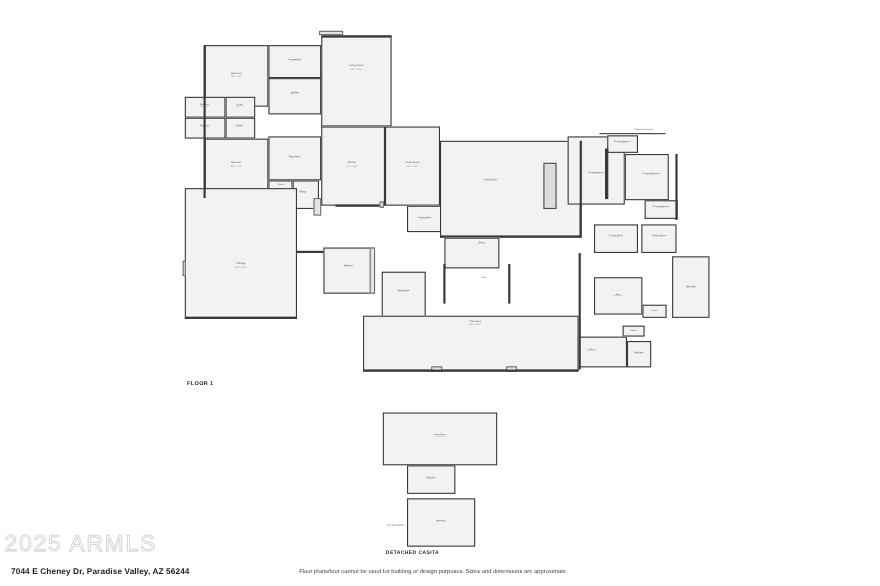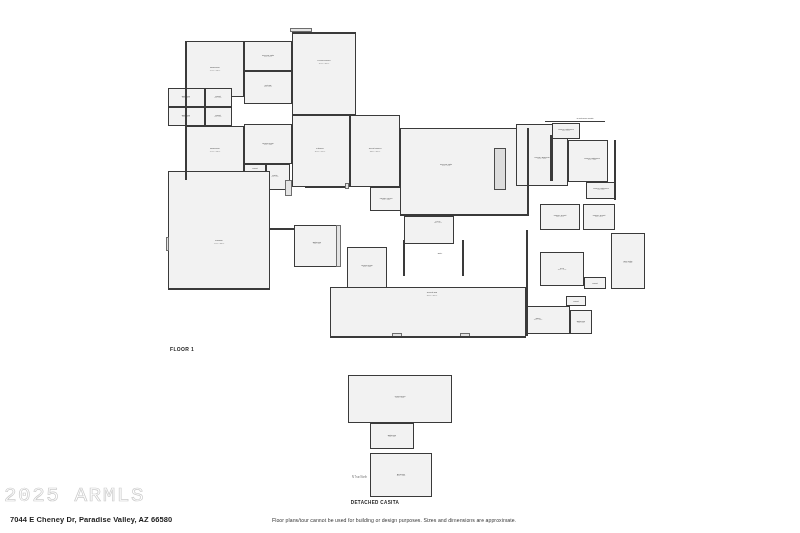--- a/index.html
+++ b/index.html
@@ -78,21 +78,21 @@
     text-align:center;
     transform:translateX(-50%);
   }
 
   
   .watermark{
     position:absolute;
     left:4px;bottom:26px;
     font-size:21px;
     letter-spacing:1.5px;
-    font-family:Liberation Mono, monospace;
+    font-family:Liberation Sans, sans-serif;
     color:transparent;
     -webkit-text-stroke:.7px #c9c9c9;
     opacity:.95;
     user-select:none;
   }
   .address{
     position:absolute;
     left:10px;bottom:9px;
     font-size:7.5px;
     font-weight:bold;
@@ -368,17 +368,17 @@
       <span class="dm">15'0" x 12'6"</span>
     </div>
 
     <div class="north" style="left:352px;top:476px;">N True North</div>
 
     <div class="casita-caption" style="left:375px;top:500px;">DETACHED CASITA</div>
   </div>
 
   <div class="watermark">2025 ARMLS</div>
 
-  <div class="address">7044 E Cheney Dr, Paradise Valley, AZ 66580</div>
+  <div class="address">7044 E Cheney Dr, Paradise Valley, AZ 56244</div>
 
   <div class="disclaimer">Floor plans/tour cannot be used for building or design purposes. Sizes and dimensions are approximate.</div>
 
 </div>
 
 </body></html>

